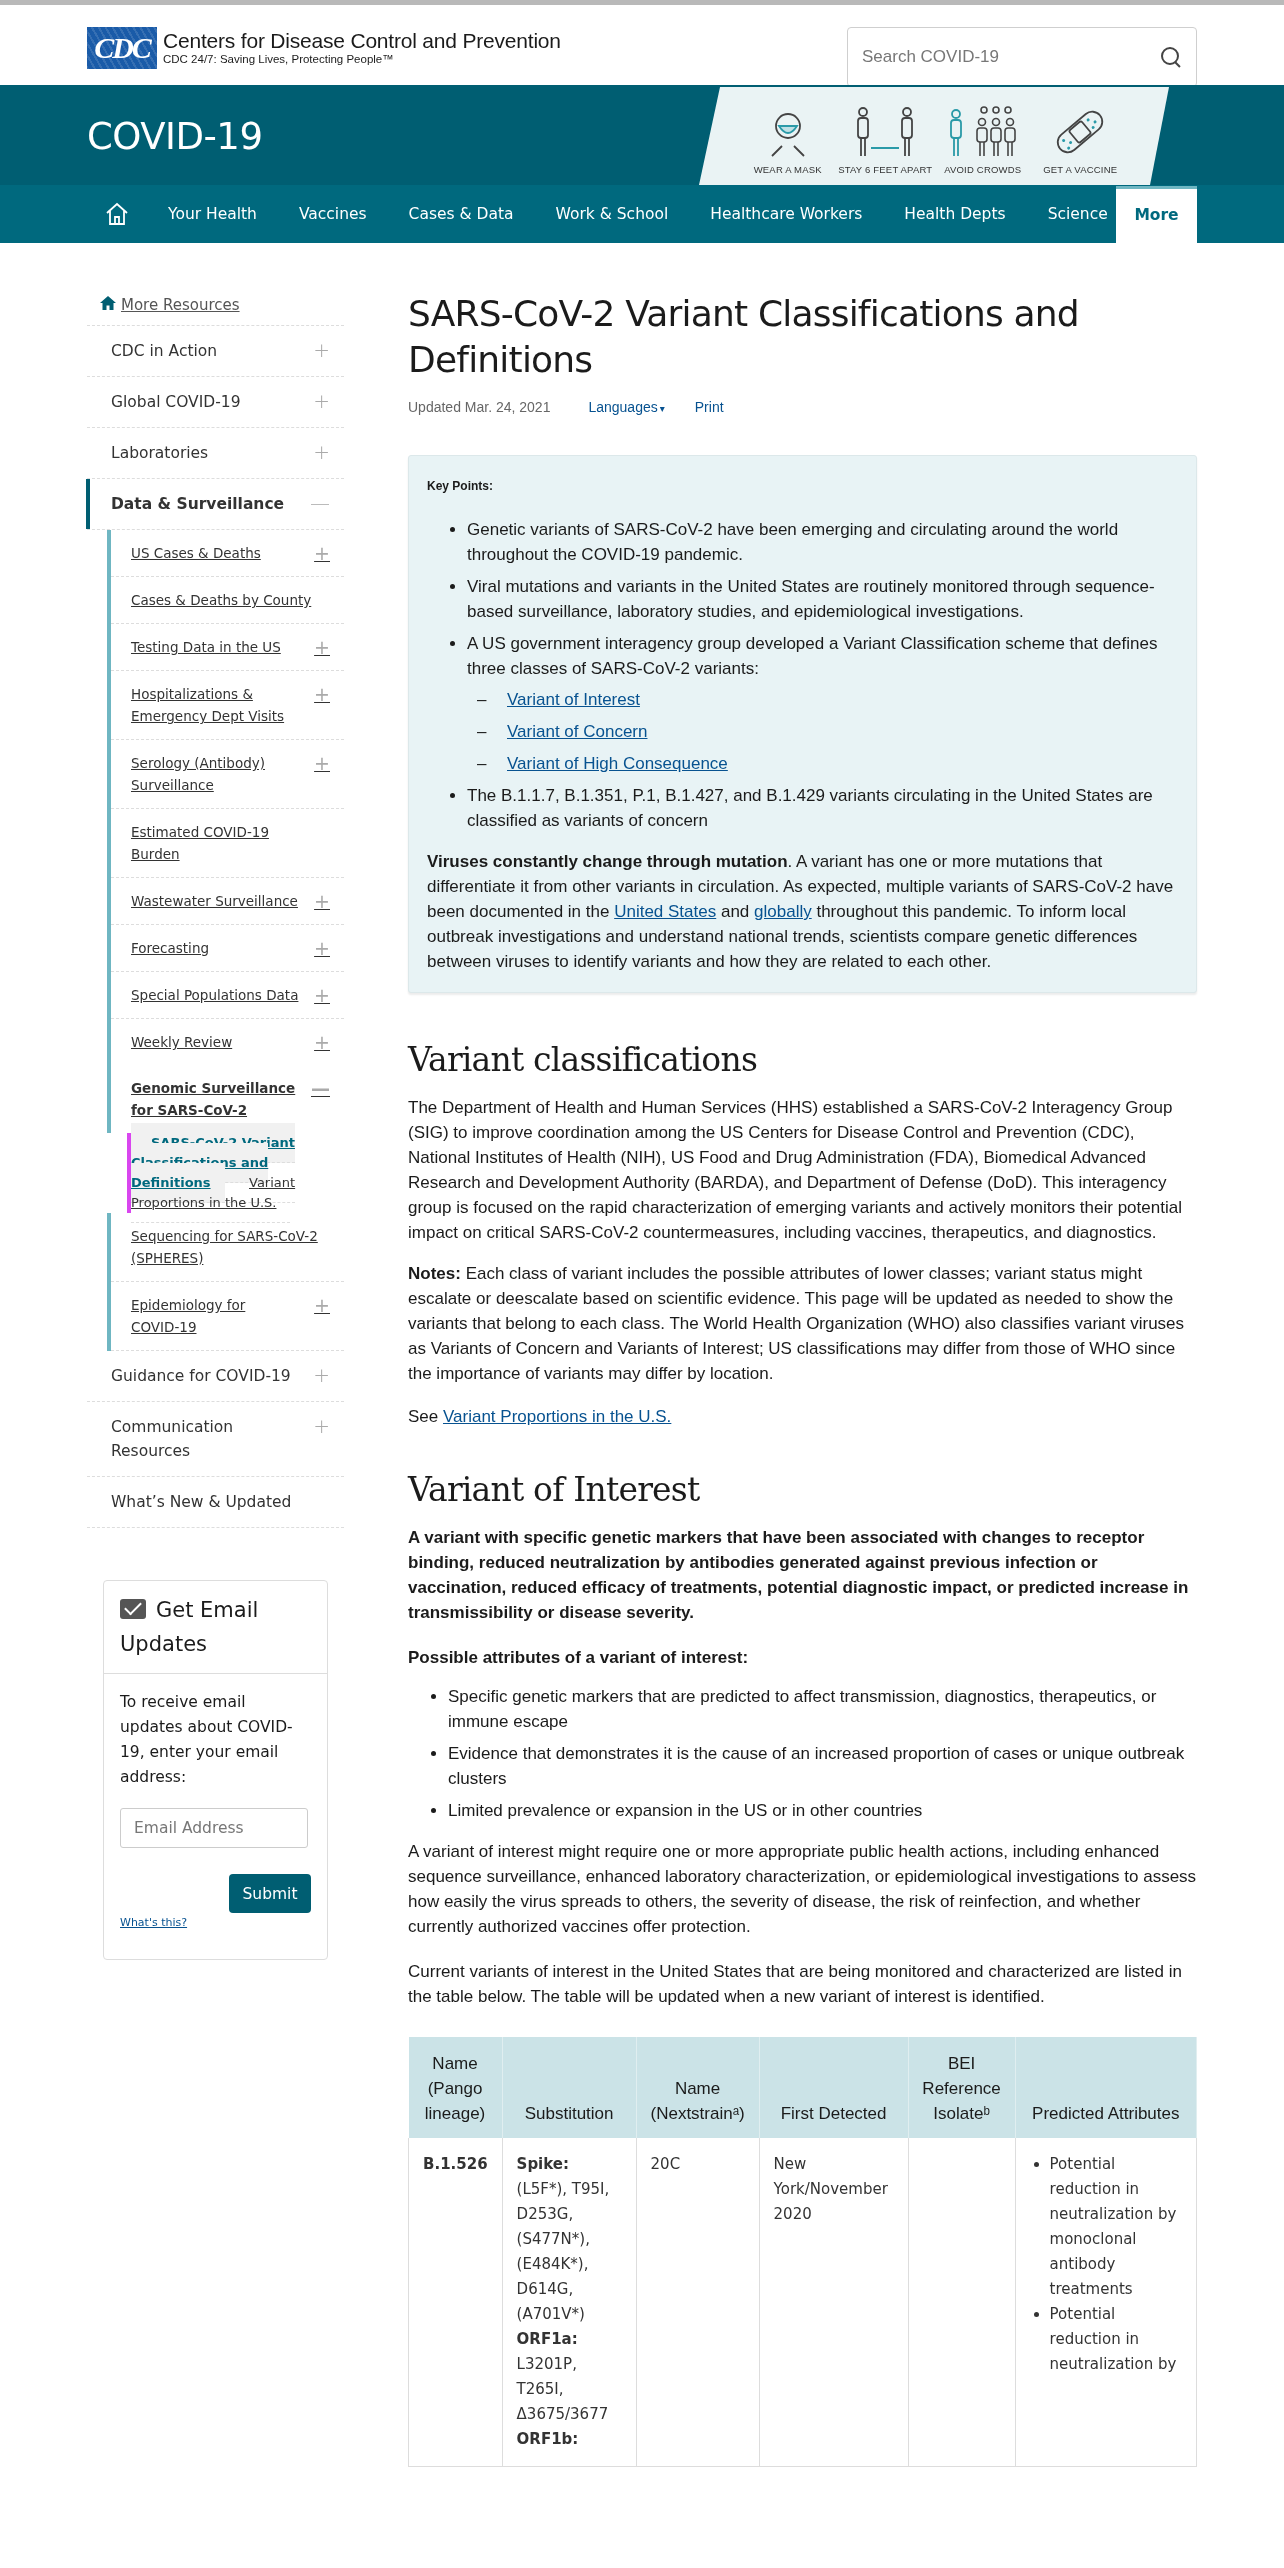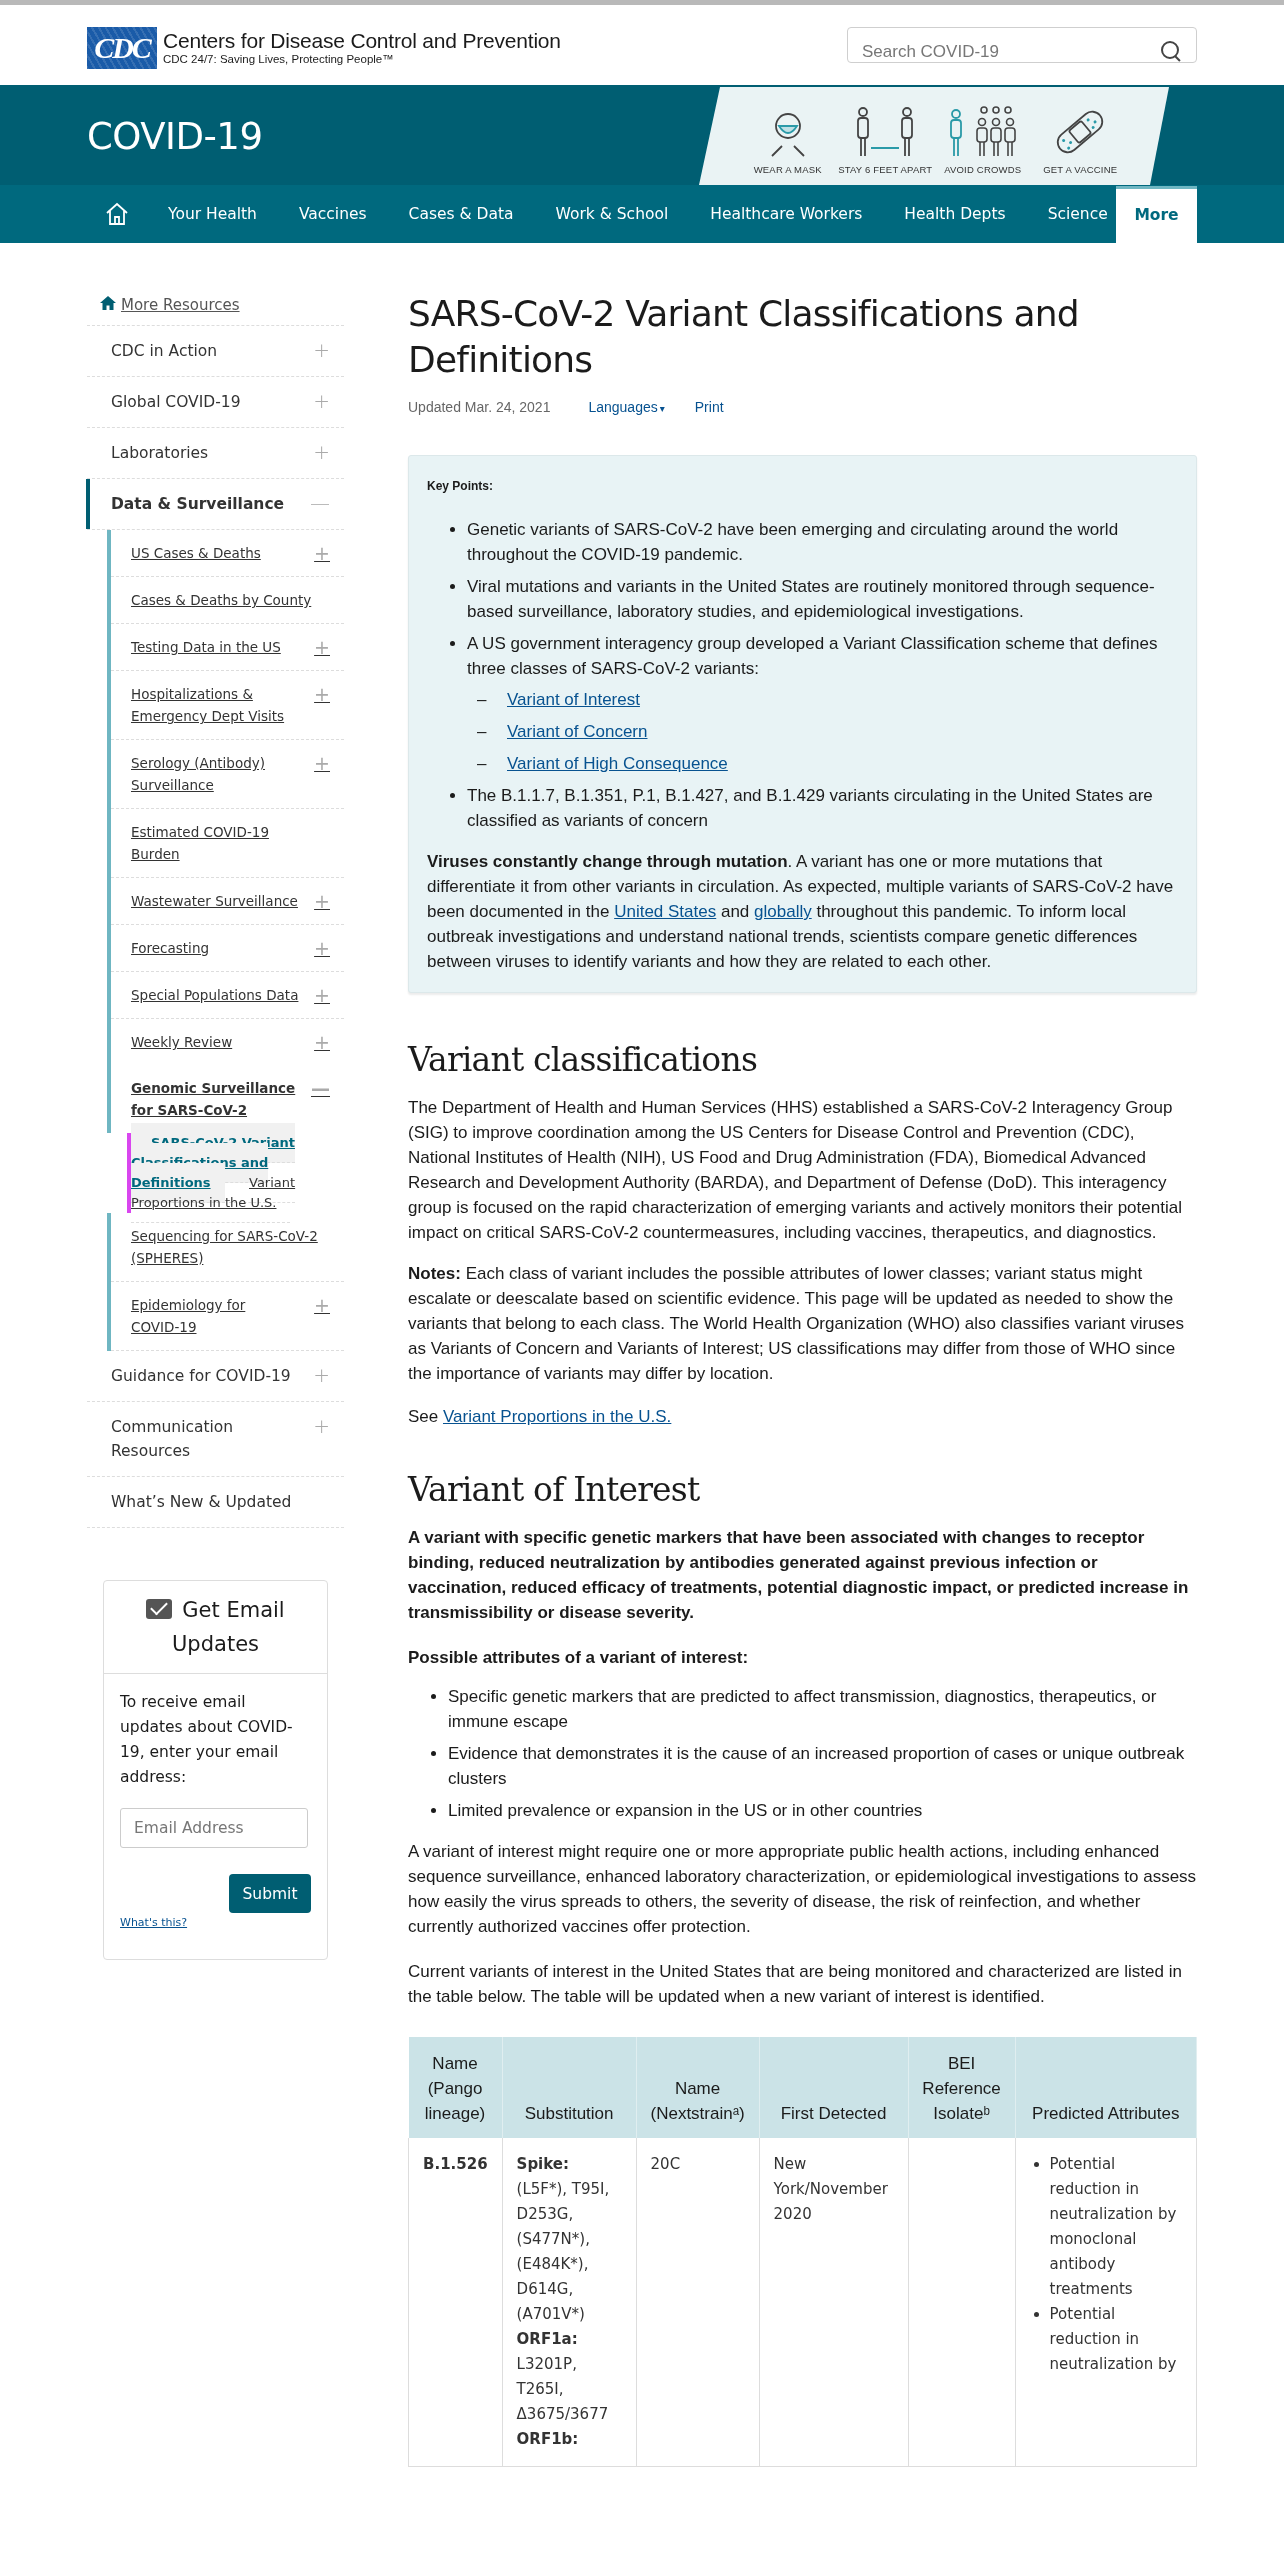--- a/index.html
+++ b/index.html
@@ -8,21 +8,21 @@
   a { color: #075290; text-decoration: underline; }
 
   .topbar-line { height: 5px; background: #b9b9b9; }
   .site-header { height: 80px; position: relative; }
   .logo { position: absolute; left: 87px; top: 22px; display: flex; align-items: center; }
   .logo-box { width: 70px; height: 42px; background: #1a5ba8; color: #fff; font-family: "Liberation Serif", serif; font-weight: bold; font-size: 30px; letter-spacing: -2px; display: flex; align-items: center; justify-content: center; font-style: italic;
     background-image: repeating-linear-gradient(60deg, rgba(255,255,255,0.12) 0 2px, transparent 2px 6px); }
   .logo-text { margin-left: 6px; }
   .logo-title { font-size: 21px; color: #1b1b1b; letter-spacing: -0.2px; line-height: 22px; }
   .logo-sub { font-size: 11.5px; color: #1b1b1b; line-height: 14px; }
-  .search { position: absolute; left: 847px; top: 22px; width: 350px; height: 36px; border: 1px solid #cfcfcf; border-radius: 4px; display: flex; align-items: flex-end; padding: 0 14px; }
+  .search { position: absolute; left: 847px; top: 22px; width: 350px; height: 60px; border: 1px solid #cfcfcf; border-radius: 4px; display: flex; align-items: center; padding: 0 14px; }
   .search input { border: none; outline: none; flex: 1; font-size: 17px; font-family: "Liberation Sans", sans-serif; color: #555; background: transparent; }
   .search input::placeholder { color: #777; }
   .search-icon { width: 22px; height: 22px; position: relative; }
   .search-icon::before { content: ""; position: absolute; left: 1px; top: 1px; width: 14px; height: 14px; border: 2px solid #444; border-radius: 50%; }
   .search-icon::after { content: ""; position: absolute; left: 15px; top: 15px; width: 7px; height: 2px; background: #444; transform: rotate(45deg); transform-origin: left center; }
 
   .banner { height: 100px; background: #005e72; position: relative; }
   .banner-title { position: absolute; left: 87px; top: 30px; font-size: 37px; color: #fff; font-family: "DejaVu Sans", sans-serif; font-weight: 500; letter-spacing: -0.5px; }
   .banner-panel { position: absolute; left: 699px; top: 2px; width: 470px; height: 98px; background: #eaf3f4; clip-path: polygon(21px 0, 100% 0, 451px 100%, 0 100%); display: flex; justify-content: space-around; align-items: flex-end; padding: 0 40px 10px 40px; }
   .tip { display: flex; flex-direction: column; align-items: center; width: 95px; }
@@ -44,21 +44,21 @@
   .side-item.active::before { content: ""; position: absolute; left: -1px; top: 0; bottom: 0; width: 4px; background: #005e72; }
   .sub-group { margin-left: 20px; border-left: 4px solid #6fb6c2; }
   .sub-item { display: flex; justify-content: space-between; align-items: flex-start; padding: 12px 14px 12px 20px; border-bottom: 1px dashed #ddd; font-family: "DejaVu Sans", sans-serif; font-size: 13.5px; color: #333; line-height: 22px; }
   .sub-item .plus { color: #aaa; font-size: 19px; line-height: 22px; }
   .sub-item.bold { font-weight: bold; }
   .subsub-group { margin-left: 20px; border-left: 4px solid #d946ef; }
   .subsub-item { padding: 12px 14px 12px 20px; font-family: "DejaVu Sans", sans-serif; font-size: 13px; color: #333; line-height: 20px; border-bottom: 1px dashed #ddd; }
   .subsub-item.current { background: #f1f1f1; color: #00697e; font-weight: bold; }
 
   .email-card { margin: 52px 16px 0 16px; border: 1px solid #ddd; border-radius: 4px; }
-  .email-head { padding: 12px 16px 12px 16px; border-bottom: 1px solid #ddd; font-family: "DejaVu Sans", sans-serif; font-size: 21px; line-height: 34px; color: #1b1b1b; text-align: center; }
+  .email-head { padding: 12px 16px 12px 16px; border-bottom: 1px solid #ddd; font-family: "DejaVu Sans", sans-serif; font-size: 21px; line-height: 34px; color: #1b1b1b; }
   .email-head .envelope { display: inline-block; width: 26px; height: 20px; background: #555; border-radius: 3px; position: relative; vertical-align: -2px; margin-right: 10px; }
   .email-head .envelope::after { content: ""; position: absolute; left: 5px; top: 3px; width: 14px; height: 7px; border-left: 2px solid #fff; border-bottom: 2px solid #fff; transform: rotate(-45deg); }
   .email-body { padding: 16px 16px 24px 16px; font-family: "DejaVu Sans", sans-serif; font-size: 15.5px; line-height: 25px; color: #1b1b1b; }
   .email-input { margin-top: 18px; width: 188px; height: 40px; border: 1px solid #ccc; border-radius: 3px; padding: 0 13px; font-size: 15.5px; font-family: "DejaVu Sans", sans-serif; }
   .email-input::placeholder { color: #777; }
   .email-actions { display: flex; justify-content: space-between; align-items: flex-start; margin-top: 26px; }
   .email-actions a { font-size: 11px; line-height: 25px; width: 70px; margin-top: 36px; }
   .submit-btn { background: #005e72; color: #fff; border: none; border-radius: 4px; font-size: 15.5px; font-family: "DejaVu Sans", sans-serif; width: 82px; height: 39px; }
 
   .content { width: 789px; margin-left: 64px; }

